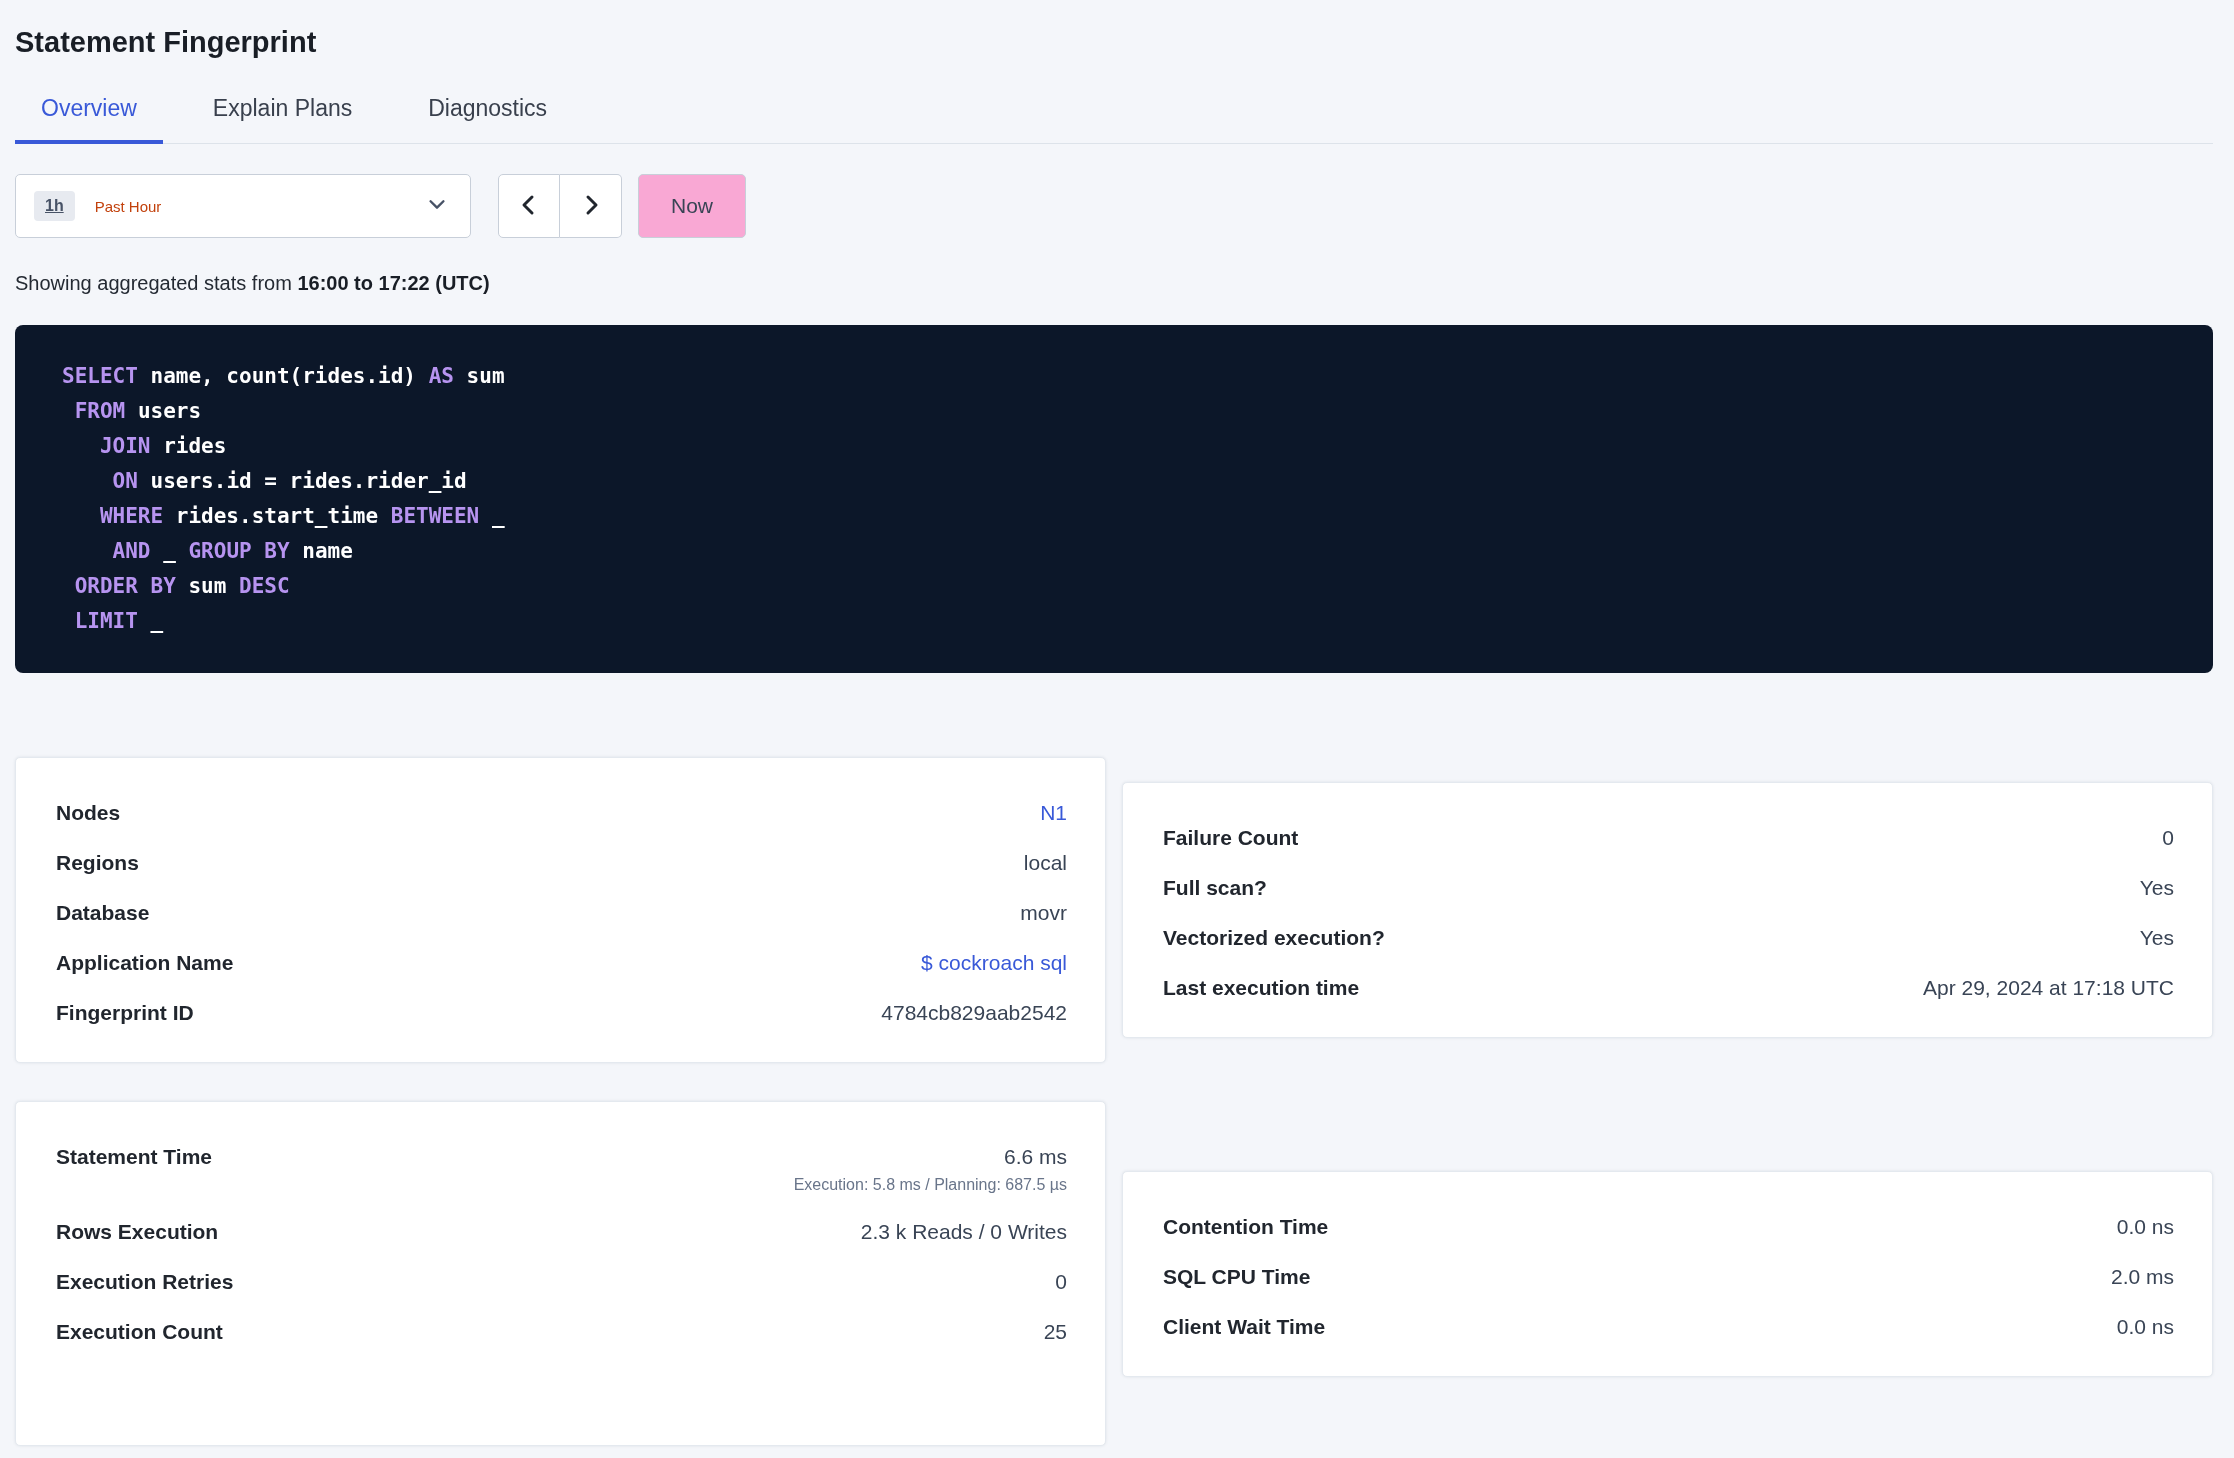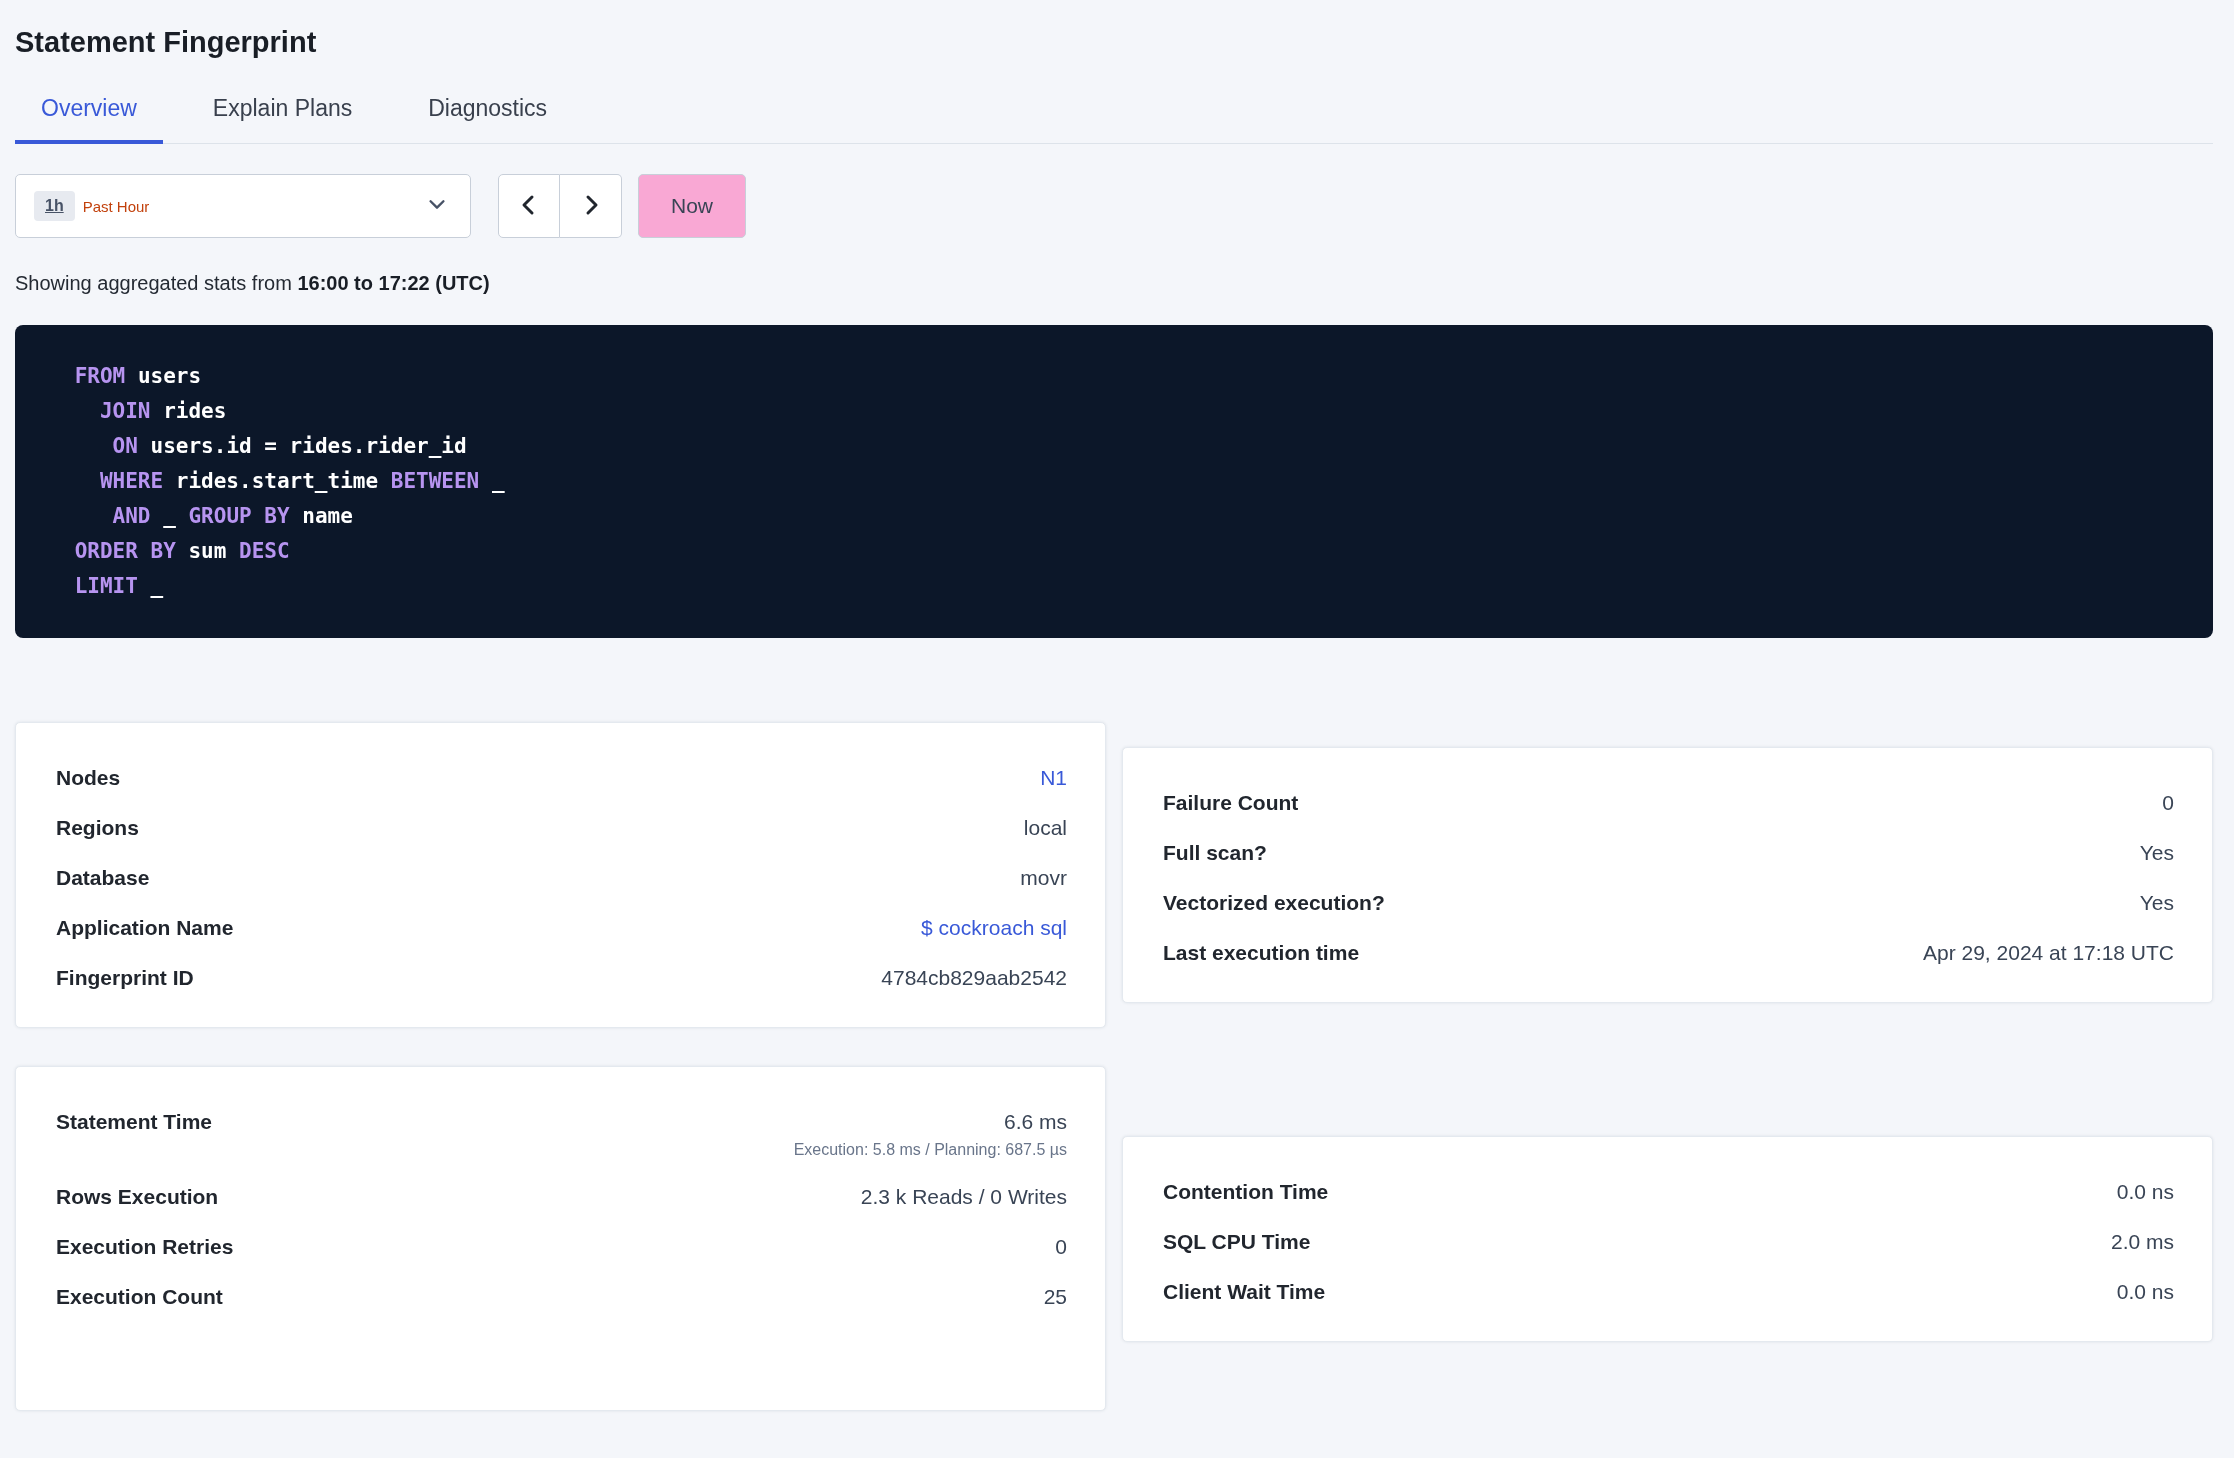--- a/index.html
+++ b/index.html
@@ -55,21 +55,21 @@
     border: 1px solid var(--border-color);
     border-radius: 5px;
     display: flex; align-items: center;
     padding: 0 22px 0 18px;
     cursor: pointer;
   }
   .range-badge {
     background: #e7eaf0; color: #475266;
     font-size: 16px; font-weight: 700;
     padding: 6px 11px; border-radius: 4px;
-    margin-right: 8px;
+    margin-right: 20px;
     text-decoration: underline;
   }
   .range-label { font-size: 15px; color: #c2410c; flex: 1; }
   .arrow-group { display: flex; margin-left: 27px; }
   .arrow-btn {
     width: 62px; height: 64px;
     background: #fff; border: 1px solid var(--border-color);
     display: flex; align-items: center; justify-content: center;
     cursor: pointer; padding: 0;
   }
@@ -162,20 +162,21 @@
     </div>
     <button class="now-btn">Now</button>
   </div>
 
   <p class="stats-line">
     <span>Showing aggregated stats from</span>
     <strong>16:00 to 17:22 (UTC)</strong>
   </p>
 
   <div class="sql-box">
+      <div class="sql-line"><span class="kw">SELECT</span><span> name, count(rides.id) </span><span class="kw">AS</span><span> sum</span></div>
       <div class="sql-line"><span> </span><span class="kw">FROM</span><span> users</span></div>
       <div class="sql-line"><span>   </span><span class="kw">JOIN</span><span> rides</span></div>
       <div class="sql-line"><span>    </span><span class="kw">ON</span><span> users.id = rides.rider_id</span></div>
       <div class="sql-line"><span>   </span><span class="kw">WHERE</span><span> rides.start_time </span><span class="kw">BETWEEN</span><span> _</span></div>
       <div class="sql-line"><span>    </span><span class="kw">AND</span><span> _ </span><span class="kw">GROUP BY</span><span> name</span></div>
       <div class="sql-line"><span> </span><span class="kw">ORDER BY</span><span> sum </span><span class="kw">DESC</span></div>
       <div class="sql-line"><span> </span><span class="kw">LIMIT</span><span> _</span></div>
     </div>
 
   <div class="cards-row first">

